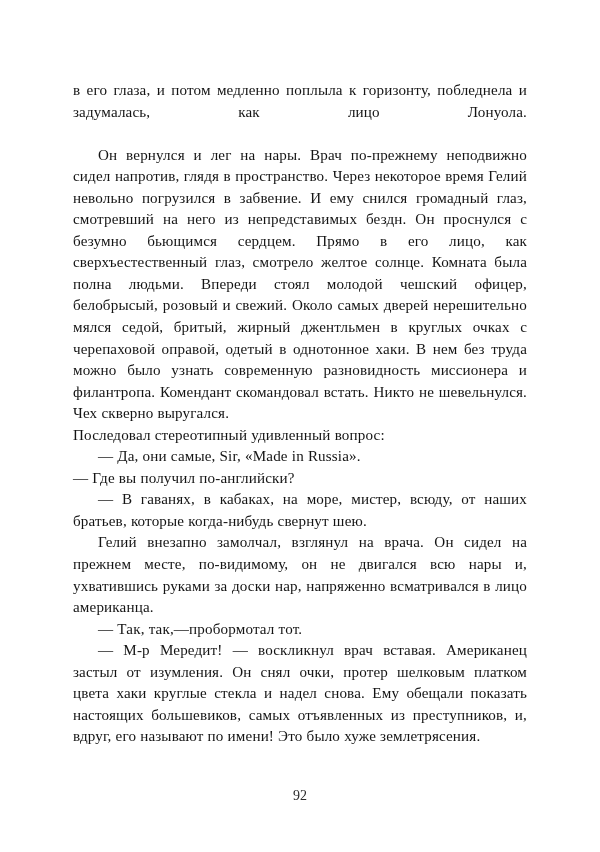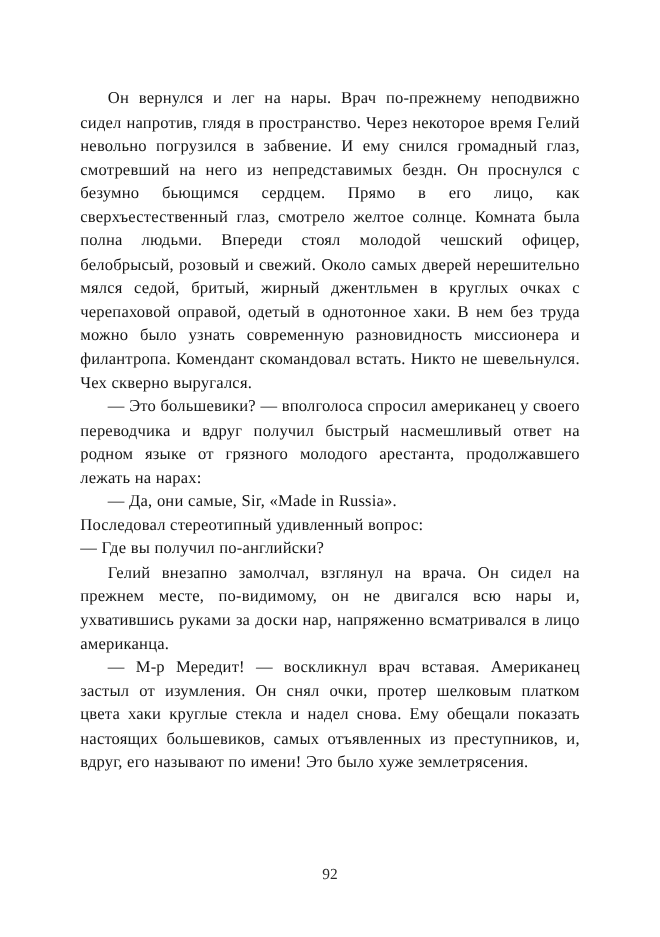--- a/index.html
+++ b/index.html
@@ -59,35 +59,37 @@
     color: #2a2a2a;
   }
 </style>
 </head>
 <body>
 
 <div class="page">
 
   <div class="text-block">
 
+    <p class="para flush cont">в его глаза, и потом медленно поплыла к горизонту, побледнела и задумалась, как лицо Лонуола.</p>
 
     <p class="para indent">Он вернулся и лег на нары. Врач по-прежнему неподвижно сидел напротив, глядя в пространство. Через некоторое время Гелий невольно погрузился в забвение. И ему снился громадный глаз, смотревший на него из непредставимых бездн. Он проснулся с безумно бьющимся сердцем. Прямо в его лицо, как сверхъестественный глаз, смотрело желтое солнце. Комната была полна людьми. Впереди стоял молодой чешский офицер, белобрысый, розовый и свежий. Около самых дверей нерешительно мялся седой, бритый, жирный джентльмен в круглых очках с черепаховой оправой, одетый в однотонное хаки. В нем без труда можно было узнать современную разновидность миссионера и филантропа. Комендант скомандовал встать. Никто не шевельнулся. Чех скверно выругался.</p>
 
-    <p class="para indent">— Это большевики? — вполголоса спросил американец у своего переводчика и вдруг получил быстрый насмешливый ответ на родном языке от грязного молодого арестанта, продолжавшего лежать на нарах:</p>
+
+    <p class="para flush">Последовал стереотипный удивленный вопрос:</p>
 
     <p class="para indent">— Да, они самые, Sir, «Made in Russia».</p>
-
-    <p class="para flush">Последовал стереотипный удивленный вопрос:</p>
 
     <p class="para flush">— Где вы получил по-английски?</p>
 
 
+    <p class="para indent">— В гаванях, в кабаках, на море, мистер, всюду, от наших братьев, которые когда-нибудь свернут шею.</p>
 
     <p class="para indent">Гелий внезапно замолчал, взглянул на врача. Он сидел на прежнем месте, по-видимому, он не двигался всю нары и, ухватившись руками за доски нар, напряженно всматривался в лицо американца.</p>
 
+    <p class="para indent">— Так, так,—пробормотал тот.</p>
 
     <p class="para indent">— М-р Мередит! — воскликнул врач вставая. Американец застыл от изумления. Он снял очки, протер шелковым платком цвета хаки круглые стекла и надел снова. Ему обещали показать настоящих большевиков, самых отъявленных из преступников, и, вдруг, его называют по имени! Это было хуже землетрясения.</p>
 
   </div>
 
   <div class="page-number">92</div>
 
 </div>
 
 </body></html>

